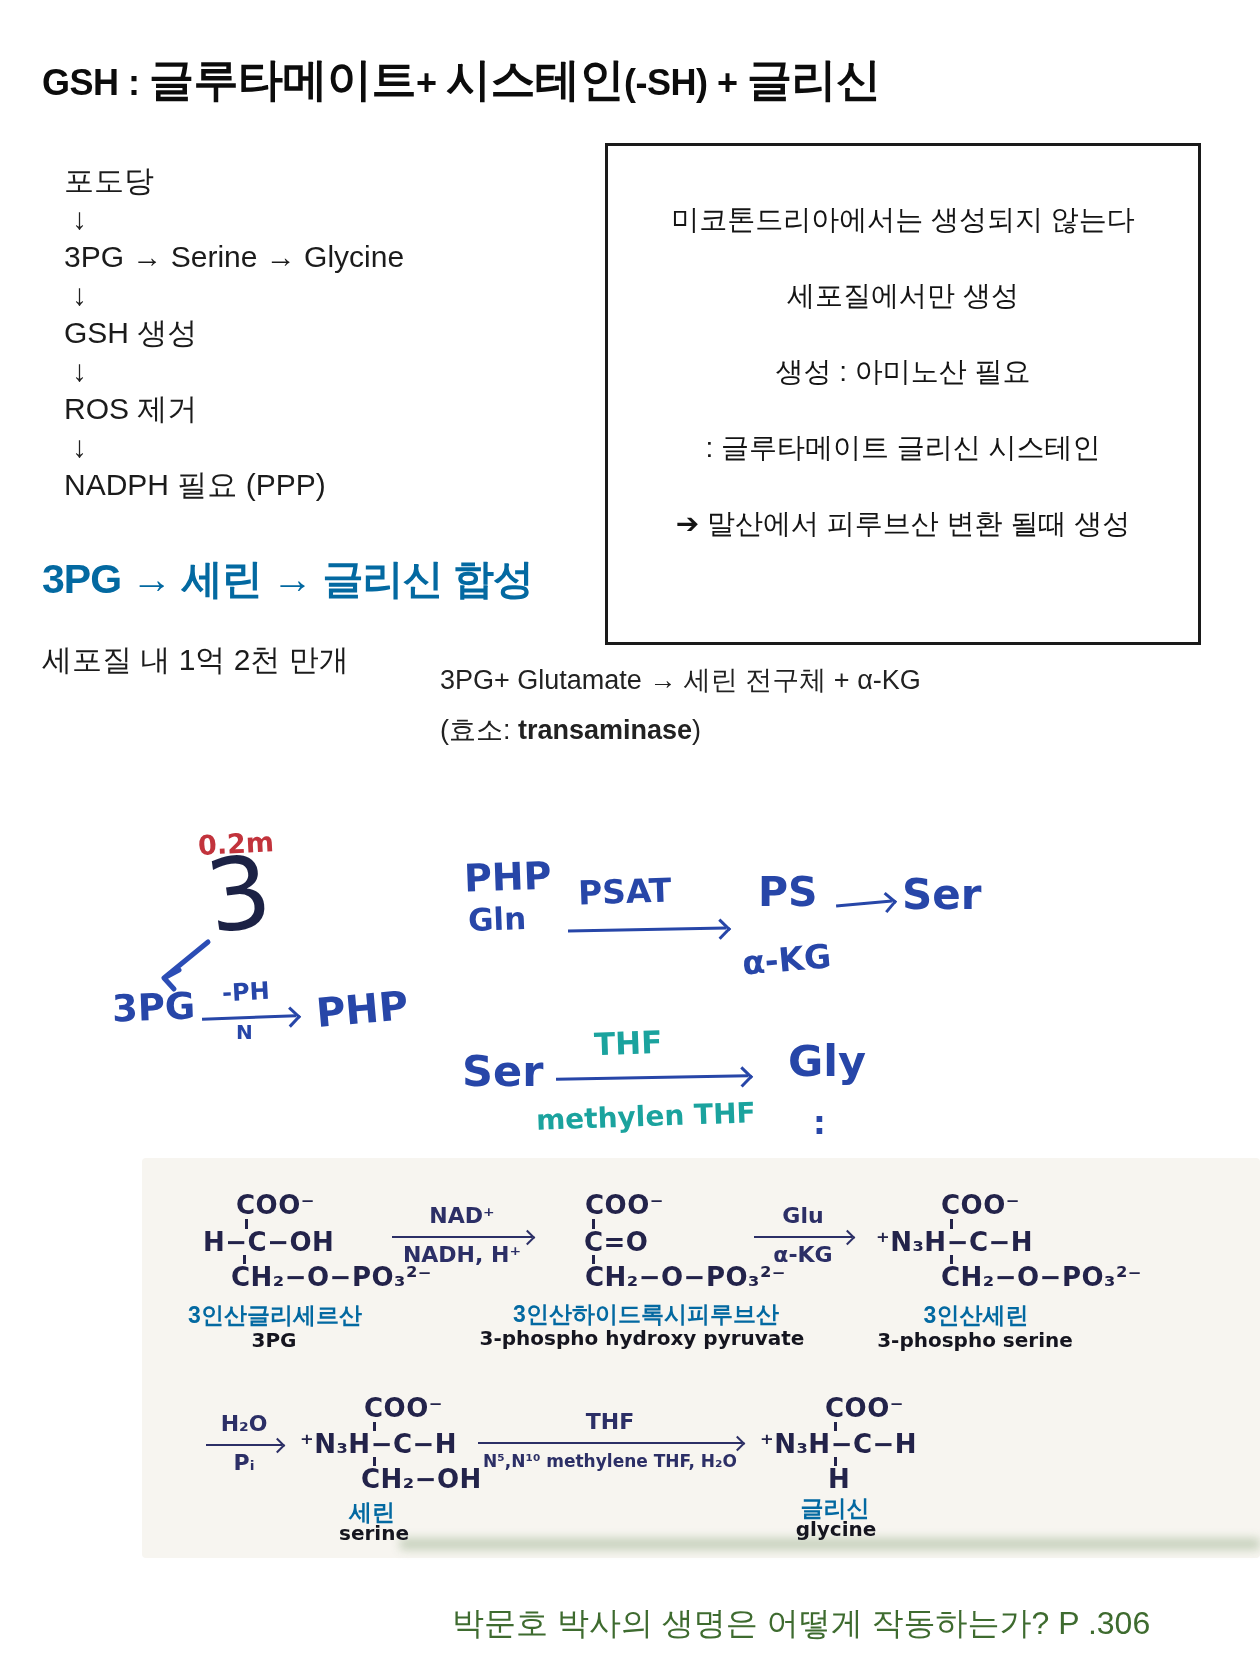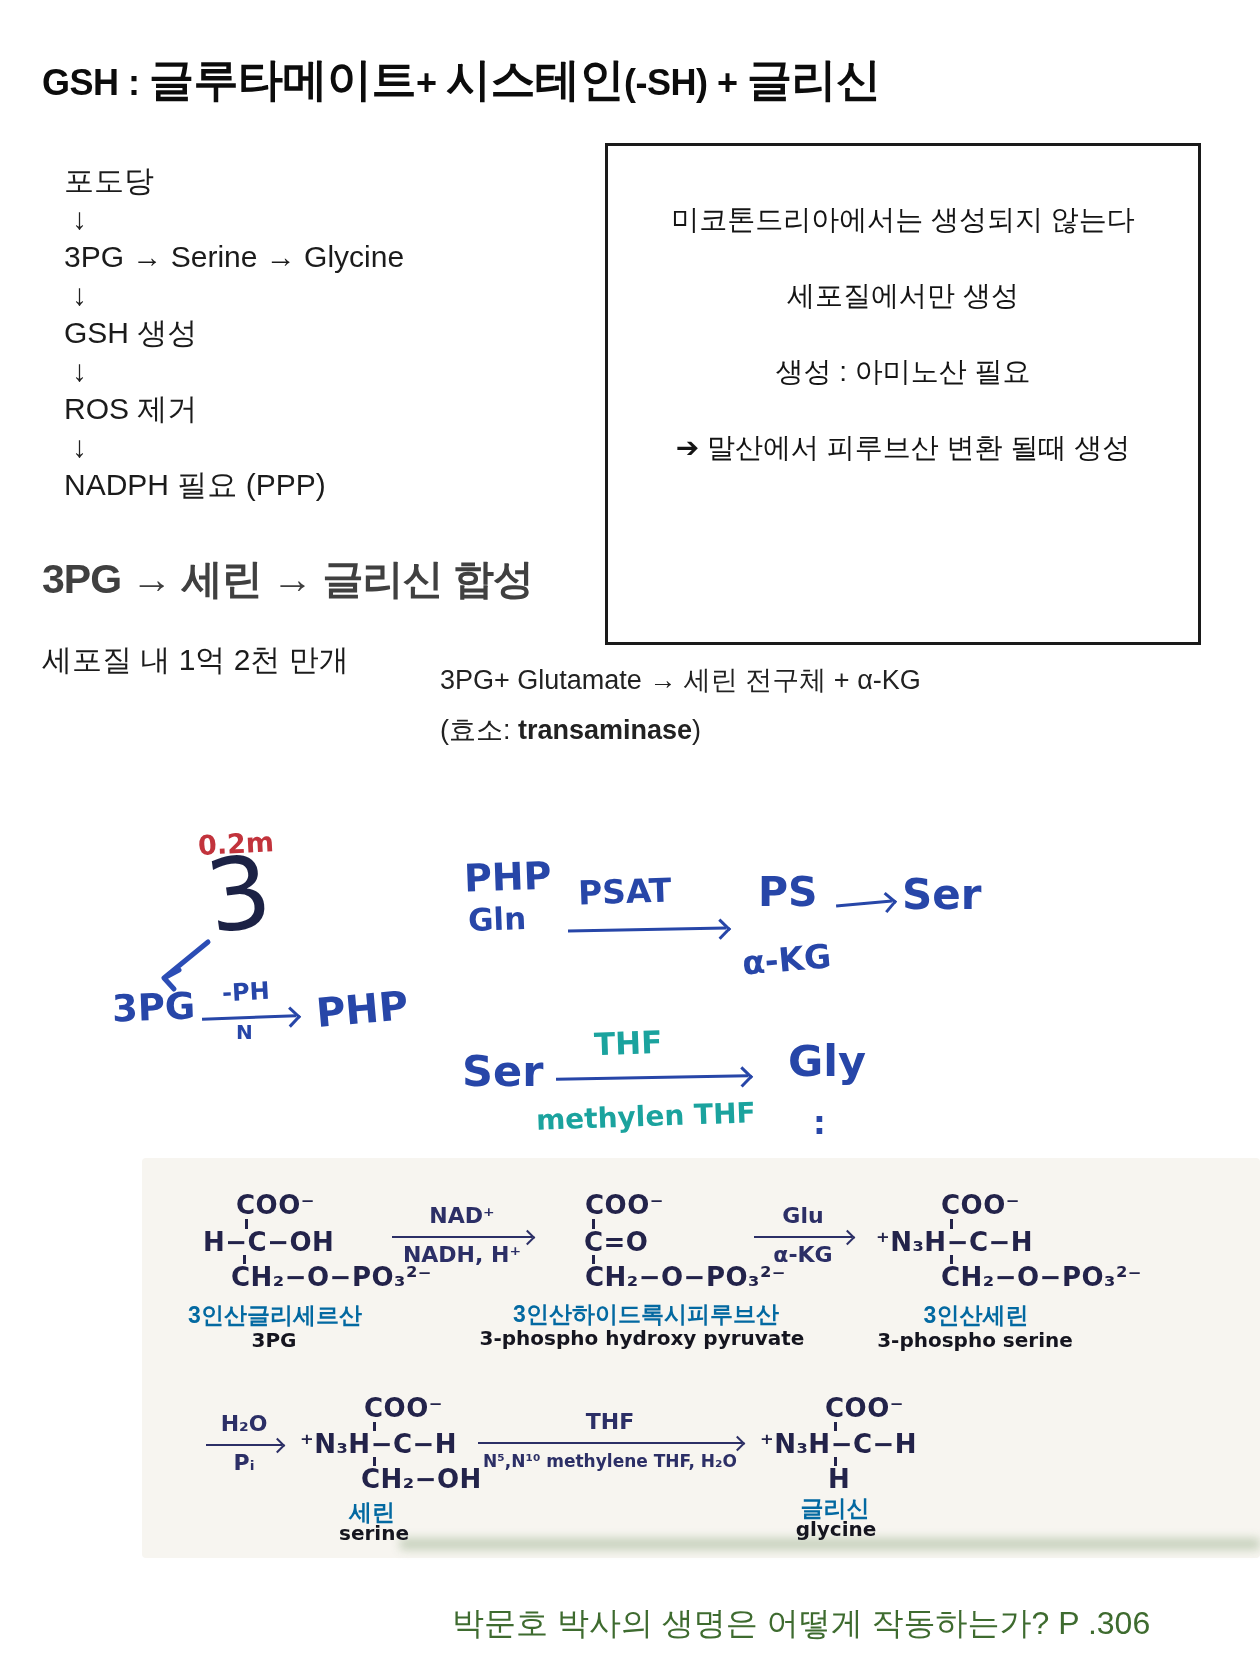--- a/index.html
+++ b/index.html
@@ -15,21 +15,21 @@
   
   .flow{left:64px;top:162px;font-size:30px;line-height:38px;color:#1b1b1b;font-weight:400;}
   .flow .fa{padding-left:8px;color:#222;}
 
   
   .notebox{left:605px;top:143px;width:596px;height:502px;border:3px solid #1a1a1a;background:#fff;
            box-sizing:border-box;display:flex;flex-direction:column;align-items:center;
            padding-top:55px;gap:38px;font-size:28px;color:#141414;font-weight:400;white-space:nowrap;}
 
   
-  .h2{left:42px;top:552px;font-size:41px;font-weight:700;color:#404040;letter-spacing:-1px;white-space:nowrap;}
+  .h2{left:42px;top:552px;font-size:41px;font-weight:700;color:#0369a1;letter-spacing:-1px;white-space:nowrap;}
   .subnote{left:42px;top:640px;font-size:30px;color:#1b1b1b;white-space:nowrap;}
   .reaction{left:440px;top:662px;font-size:27px;color:#222;white-space:nowrap;}
   .enzyme{left:440px;top:712px;font-size:27px;color:#222;white-space:nowrap;}
   .enzyme b{font-weight:700;}
 
   
   .photo{left:142px;top:1158px;width:1118px;height:400px;background:#f7f5f0;border-radius:4px;}
   .greenband{left:400px;top:1538px;width:860px;height:12px;background:#8fa882;opacity:.45;filter:blur(5px);}
 
   
@@ -78,20 +78,21 @@
     <div class="fa">↓</div>
     <div>ROS 제거</div>
     <div class="fa">↓</div>
     <div>NADPH 필요 (PPP)</div>
   </div>
 
   <div class="abs notebox">
     <div>미코톤드리아에서는 생성되지 않는다</div>
     <div>세포질에서만 생성</div>
     <div>생성 : 아미노산 필요</div>
+    <div>: 글루타메이트 글리신 시스테인</div>
     <div>➔ 말산에서 피루브산 변환 될때 생성</div>
   </div>
 
   <div class="abs h2">3PG → 세린 → 글리신 합성</div>
   <div class="abs subnote">세포질 내 1억 2천 만개</div>
   <div class="abs reaction">3PG+ Glutamate → 세린 전구체 + α-KG</div>
   <div class="abs enzyme"><span>(효소: </span><b>transaminase</b><span>)</span></div>
 
   <div class="abs photo"></div>
   <div class="abs greenband"></div>

